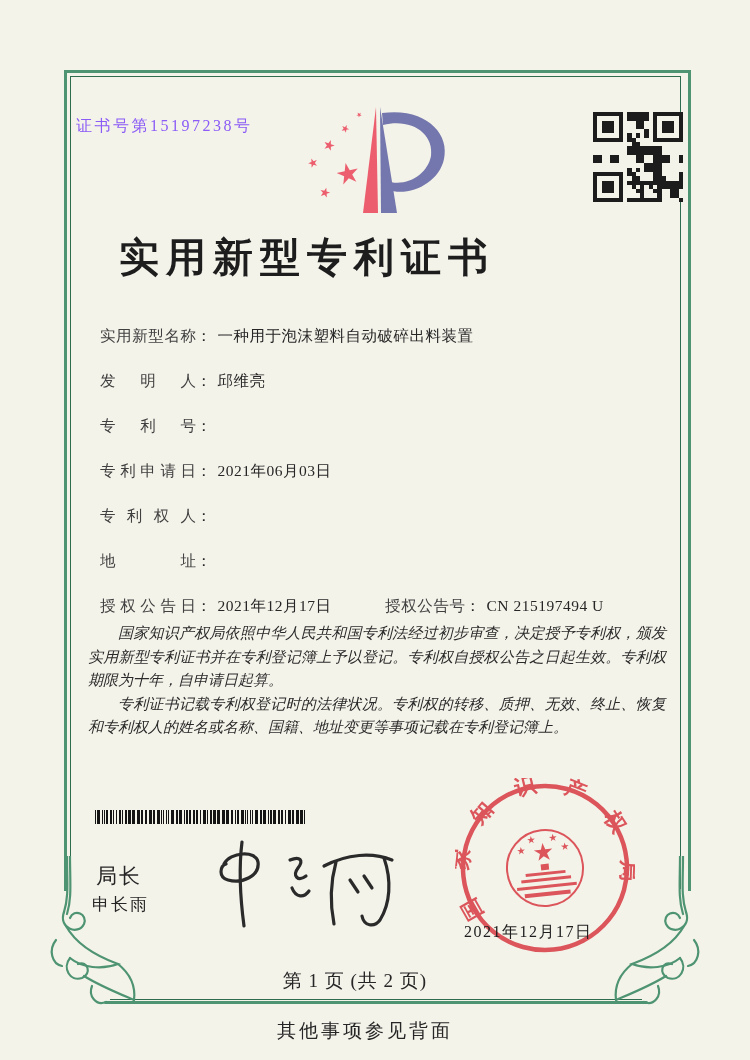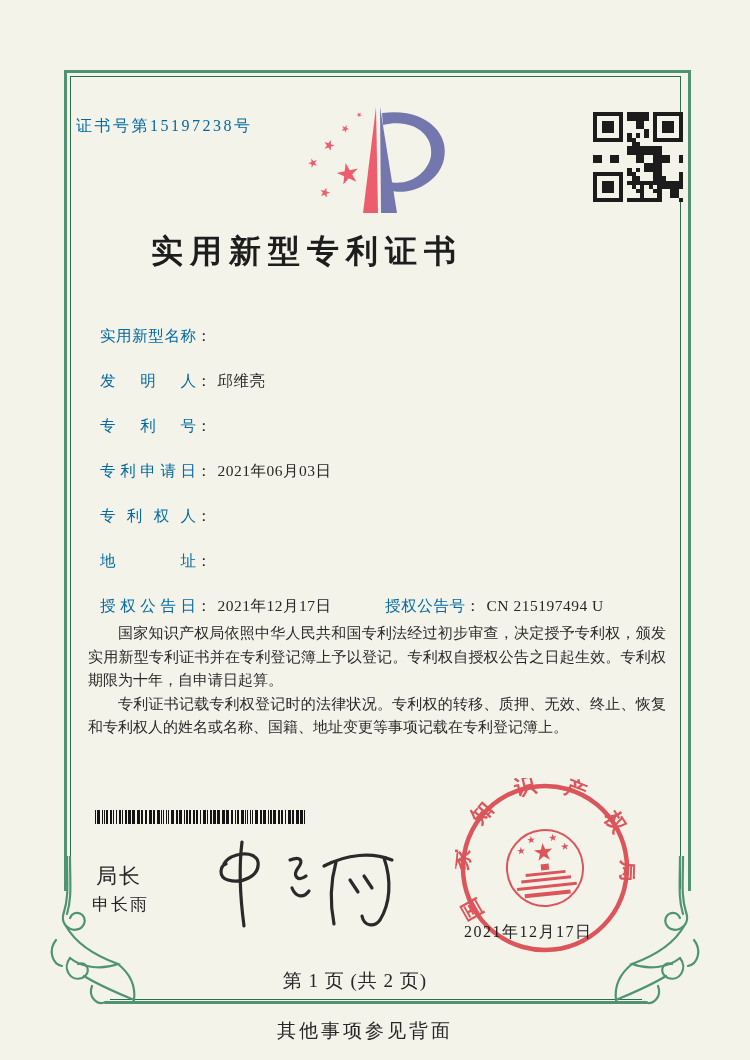--- a/index.html
+++ b/index.html
@@ -11,36 +11,36 @@
   }
   .abs{position:absolute;}
   
   #frame-outer{left:64px;top:70px;width:621px;height:818px;
     border-top:3px solid #4e9472;border-left:3px solid #4e9472;border-right:3px solid #4e9472;}
   #frame-inner{left:70px;top:76px;width:609px;height:812px;
     border-top:1px solid #2f6b4f;border-left:1px solid #2f6b4f;border-right:1px solid #2f6b4f;}
   #bottom-line-thin{left:110px;top:999px;width:532px;height:1px;background:#2f6b4f;}
   #bottom-line-thick{left:104px;top:1001px;width:544px;height:3px;background:#4e9472;border-radius:2px;}
   
-  #cert-no{left:76px;top:116px;font-size:16px;letter-spacing:2.5px;color:#0369a1;}
+  #cert-no{left:76px;top:116px;font-size:16px;letter-spacing:2.5px;color:#8b5cf6;}
   #logo{left:300px;top:103px;}
   #qr{left:593px;top:112px;}
-  #title{left:0;top:230px;width:614px;text-align:center;font-size:32px;font-weight:bold;
+  #title{left:0;top:230px;width:614px;text-align:center;font-size:40px;font-weight:bold;
     letter-spacing:7px;color:#1d1d1d;}
   
   #fields{left:100px;top:324px;width:570px;font-size:15.5px;}
   .frow{display:flex;align-items:baseline;margin-bottom:21px;line-height:24px;position:relative;}
-  .flabel{display:inline-block;width:96px;text-align:justify;text-align-last:justify;color:#0369a1;}
+  .flabel{display:inline-block;width:96px;text-align:justify;text-align-last:justify;color:#404040;}
   .fcolon{margin-right:6px;}
   .fvalue{letter-spacing:0.5px;}
   .pair2{position:absolute;left:285px;top:0;display:flex;align-items:flex-end;}
   .pair2 .flabel{width:80px;}
   
   #paras{left:88px;top:622px;width:578px;font-size:15px;line-height:23.5px;text-align:justify;color:#2a2a2a;}
-  #paras p{margin:0;text-indent:2em;}
+  #paras p{margin:0;text-indent:2em;font-style:italic;}
   
   #barcode{left:95px;top:810px;}
   #signer-title{left:96px;top:862px;font-size:21px;letter-spacing:2px;}
   #signer-name{left:92px;top:893px;font-size:17px;letter-spacing:2px;}
   #signature{left:212px;top:836px;}
   #seal{left:455px;top:778px;opacity:0.88;mix-blend-mode:multiply;}
   #seal-date{left:464px;top:922px;font-size:16px;letter-spacing:1.5px;color:#1d1d1d;z-index:5;}
   #page-no{left:0;top:968px;width:710px;text-align:center;font-size:19px;letter-spacing:1px;}
   #back-note{left:0;top:1018px;width:730px;text-align:center;font-size:19px;letter-spacing:3px;}
   .orn{width:122px;height:160px;}
@@ -232,20 +232,21 @@
     <rect x="1" y="15" width="5" height="5" fill="#f4f3ea"></rect>
     <rect x="2" y="16" width="3" height="3" fill="#1c1c1c"></rect>
   </svg>
 
 <div class="abs" id="title">实用新型专利证书</div>
 
 <div class="abs" id="fields">
   <div class="frow">
     <span class="flabel">实用新型名称</span>
       <span class="fcolon">：</span>
+      <span class="fvalue">一种用于泡沫塑料自动破碎出料装置</span>
   </div>
   <div class="frow">
     <span class="flabel">发明人</span>
       <span class="fcolon">：</span>
       <span class="fvalue">邱维亮</span>
   </div>
   <div class="frow">
     <span class="flabel">专利号</span>
       <span class="fcolon">：</span>
   </div>

